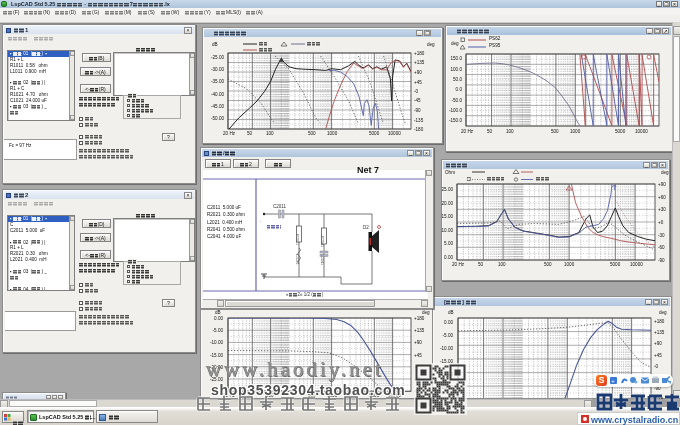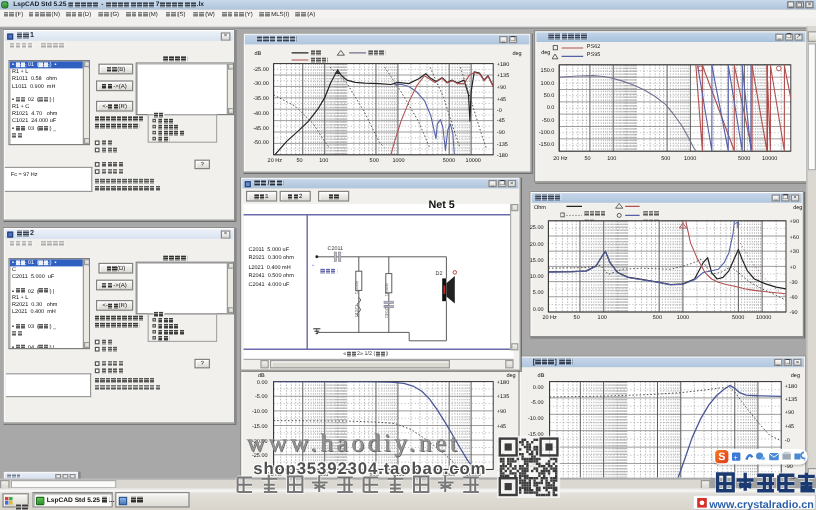--- a/index.html
+++ b/index.html
@@ -840,21 +840,21 @@
       <span class="tbt"><span style="display:inline-block;vertical-align:middle;margin-top:0px;width:11px;height:5px;opacity:0.9;background:repeating-linear-gradient(0deg,rgba(255,255,255,.45) 0 1px,transparent 1px 2px),repeating-linear-gradient(90deg,#101c30 0 4.5px,transparent 4.5px 5.5px);"></span>/<span style="display:inline-block;vertical-align:middle;margin-top:0px;width:11px;height:5px;opacity:0.9;background:repeating-linear-gradient(0deg,rgba(255,255,255,.45) 0 1px,transparent 1px 2px),repeating-linear-gradient(90deg,#101c30 0 4.5px,transparent 4.5px 5.5px);"></span></span>
       <div class="cbtn" style="right:18px;">_</div>
       <div class="cbtn" style="right:10px;">❐</div>
       <div class="cbtn" style="right:2px;">×</div>
     </div>
     <div class="btn" style="left:4px;top:11px;width:26px;height:9px;line-height:8px;"><span style="display:inline-block;vertical-align:middle;margin-top:0px;width:9px;height:4px;opacity:0.85;background:repeating-linear-gradient(0deg,rgba(255,255,255,.45) 0 1px,transparent 1px 2px),repeating-linear-gradient(90deg,#111 0 3.5999999999999996px,transparent 3.5999999999999996px 4.6px);"></span>1</div>
     <div class="btn" style="left:32px;top:11px;width:26px;height:9px;line-height:8px;"><span style="display:inline-block;vertical-align:middle;margin-top:0px;width:9px;height:4px;opacity:0.85;background:repeating-linear-gradient(0deg,rgba(255,255,255,.45) 0 1px,transparent 1px 2px),repeating-linear-gradient(90deg,#111 0 3.5999999999999996px,transparent 3.5999999999999996px 4.6px);"></span>2</div>
     <div class="btn" style="left:64px;top:11px;width:26px;height:9px;line-height:8px;"><span style="display:inline-block;vertical-align:middle;margin-top:0px;width:9px;height:4px;opacity:0.85;background:repeating-linear-gradient(0deg,rgba(255,255,255,.45) 0 1px,transparent 1px 2px),repeating-linear-gradient(90deg,#111 0 3.5999999999999996px,transparent 3.5999999999999996px 4.6px);"></span></div>
     <div class="abs" style="left:2px;top:22px;width:225px;height:131px;background:#fff;"></div>
     <div class="abs" style="left:6px;top:56px;font-size:4.6px;color:#111;line-height:1.6;">C2011&nbsp;&nbsp;5.000 uF<br>R2021&nbsp;&nbsp;0.300 ohm<br>L2021&nbsp;&nbsp;0.400 mH<br>R2041&nbsp;&nbsp;0.500 ohm<br>C2041&nbsp;&nbsp;4.000 uF</div>
-    <div class="abs" style="left:156px;top:17px;font-size:9px;font-weight:bold;color:#111;">Net 5</div>
+    <div class="abs" style="left:156px;top:17px;font-size:9px;font-weight:bold;color:#111;">Net 7</div>
     <svg width="234" height="162" viewBox="0 0 234 162">
       <line x1="2" y1="31" x2="227" y2="31" stroke="#6a6aaa" stroke-width="1.2"></line>
       <line x1="55" y1="31" x2="55" y2="143" stroke="#6a6aaa" stroke-width="1.2"></line>
       <line x1="2" y1="143" x2="227" y2="143" stroke="#6a6aaa" stroke-width="1.2"></line>
       <line x1="63" y1="66" x2="171" y2="66" stroke="#555" stroke-width="0.8"></line>
       <circle cx="63" cy="66" r="1.2" fill="#222"></circle>
       <rect x="77.5" y="62" width="2" height="8" fill="#b8bcd4" stroke="#888" stroke-width="0.5"></rect>
       <rect x="81" y="62" width="2" height="8" fill="#b8bcd4" stroke="#888" stroke-width="0.5"></rect>
       <text x="72" y="60" font-size="4.5" fill="#333">C2011</text>
       <line x1="98" y1="66" x2="98" y2="129" stroke="#555" stroke-width="0.8"></line>

